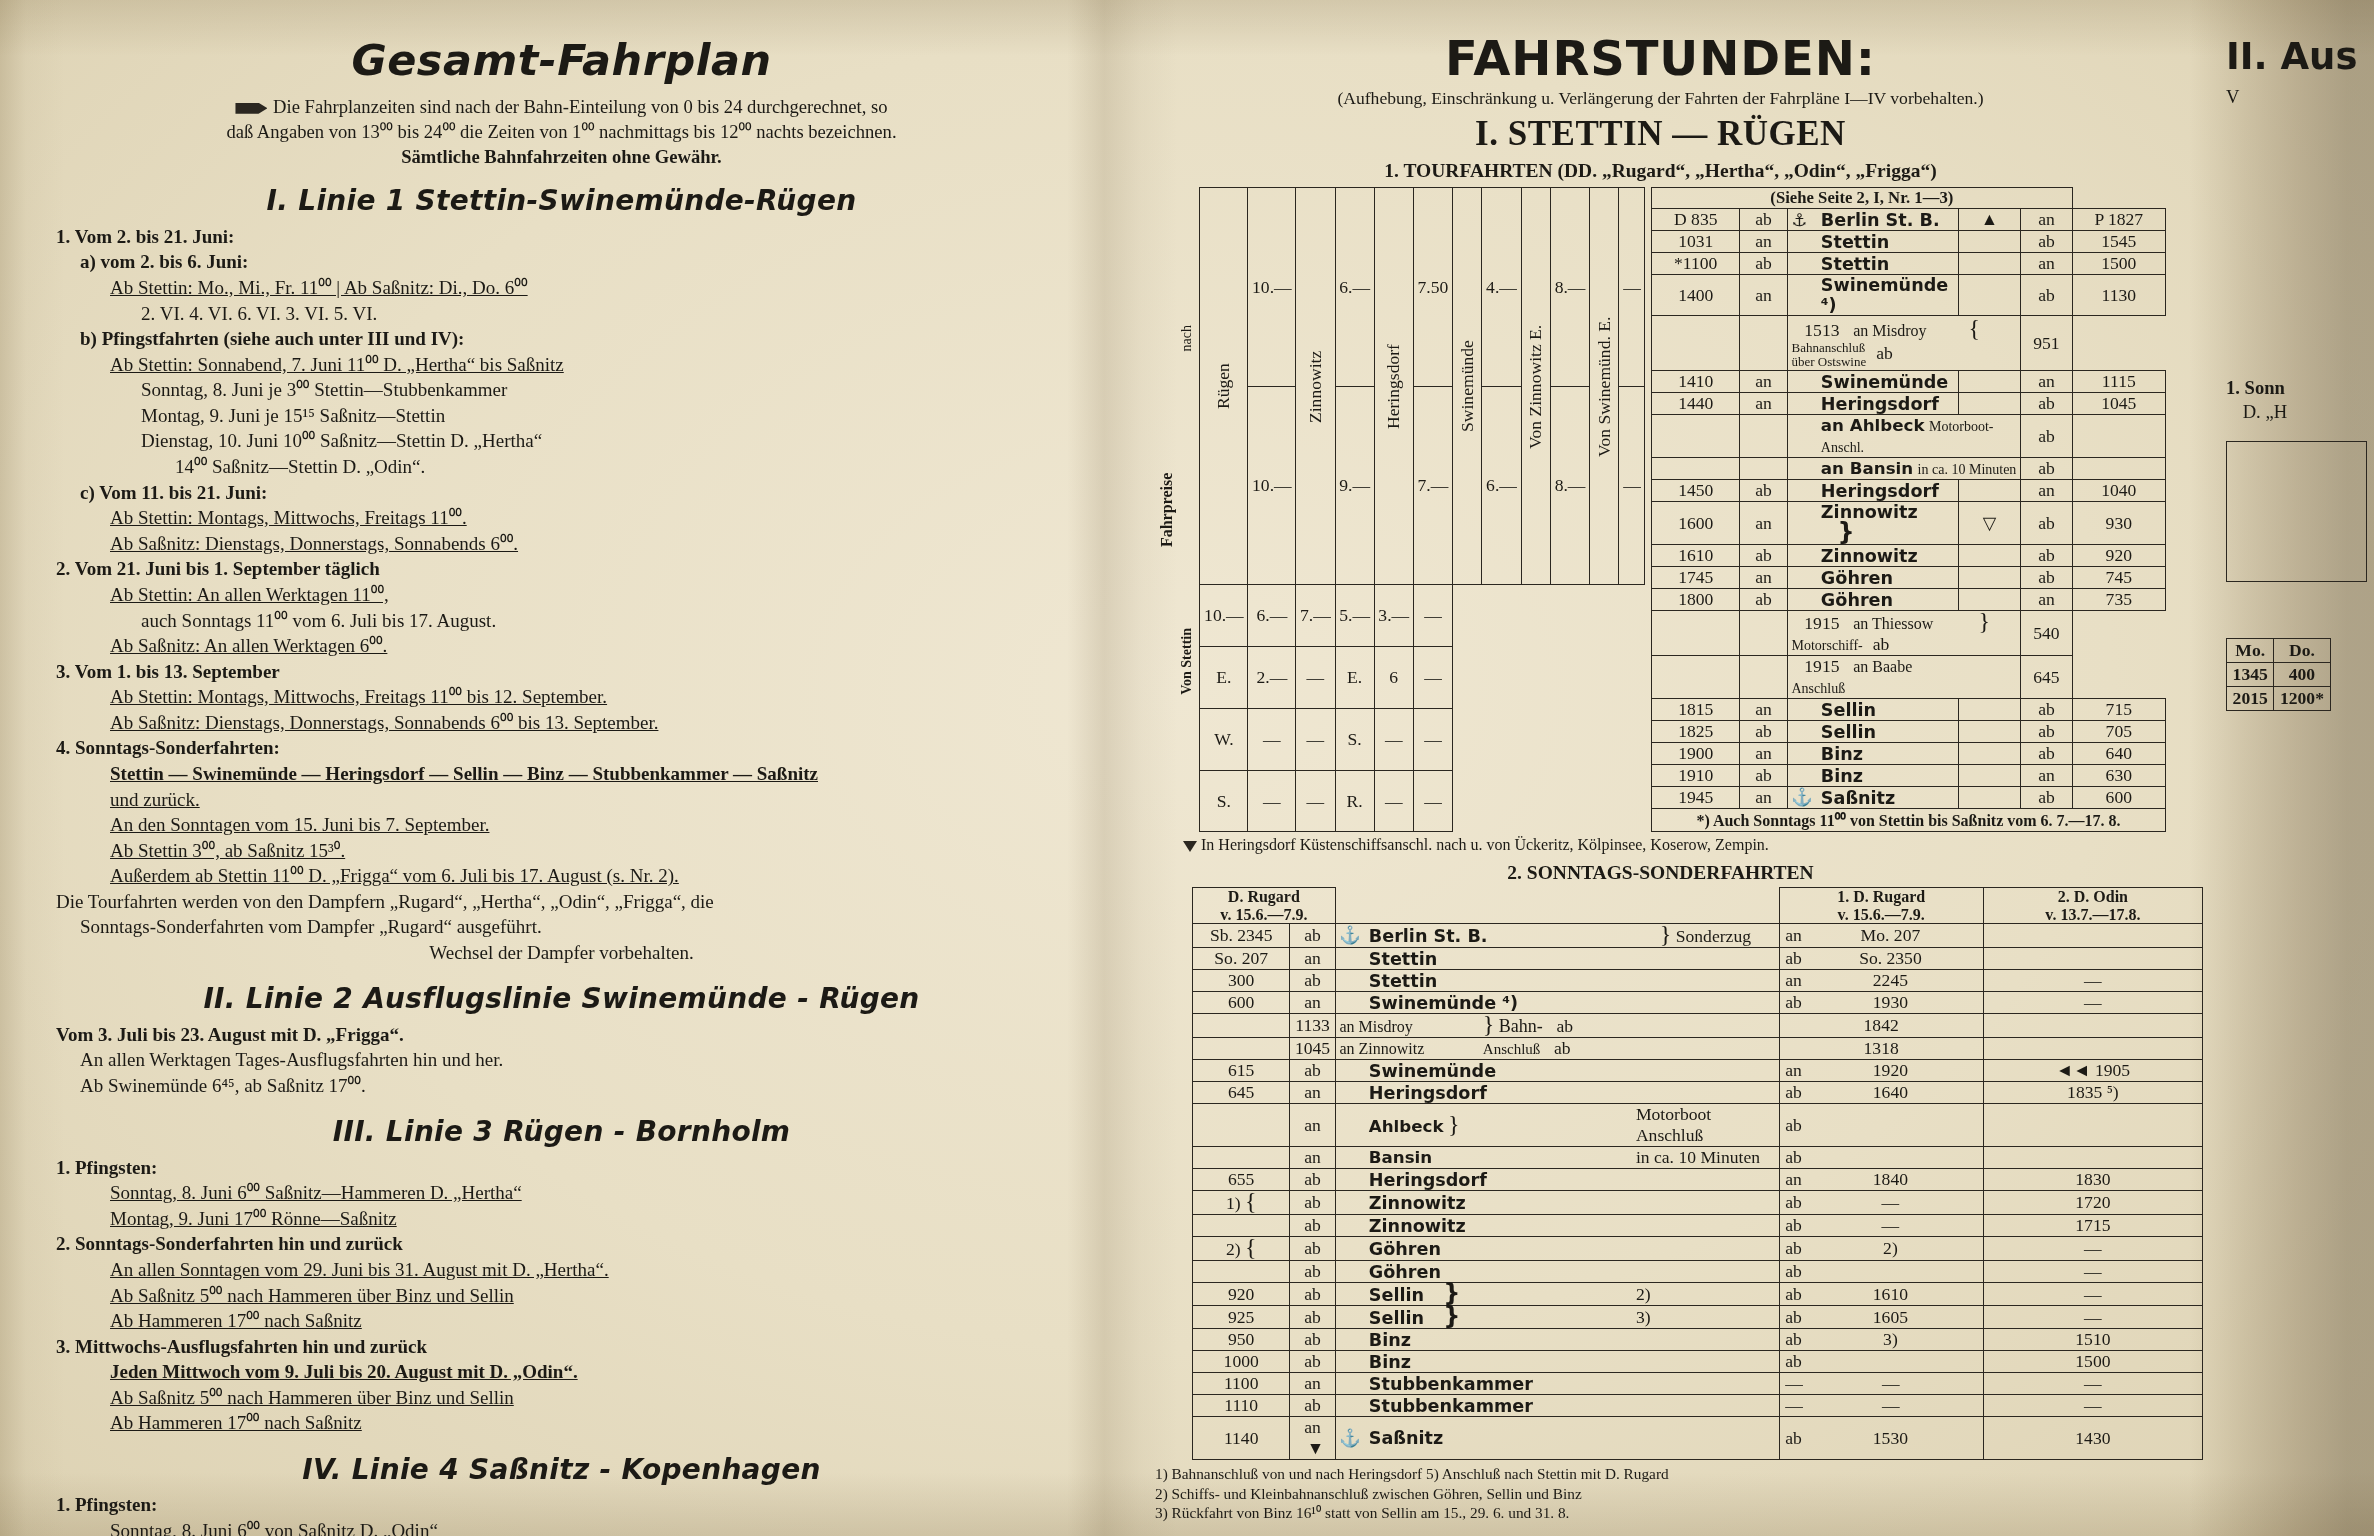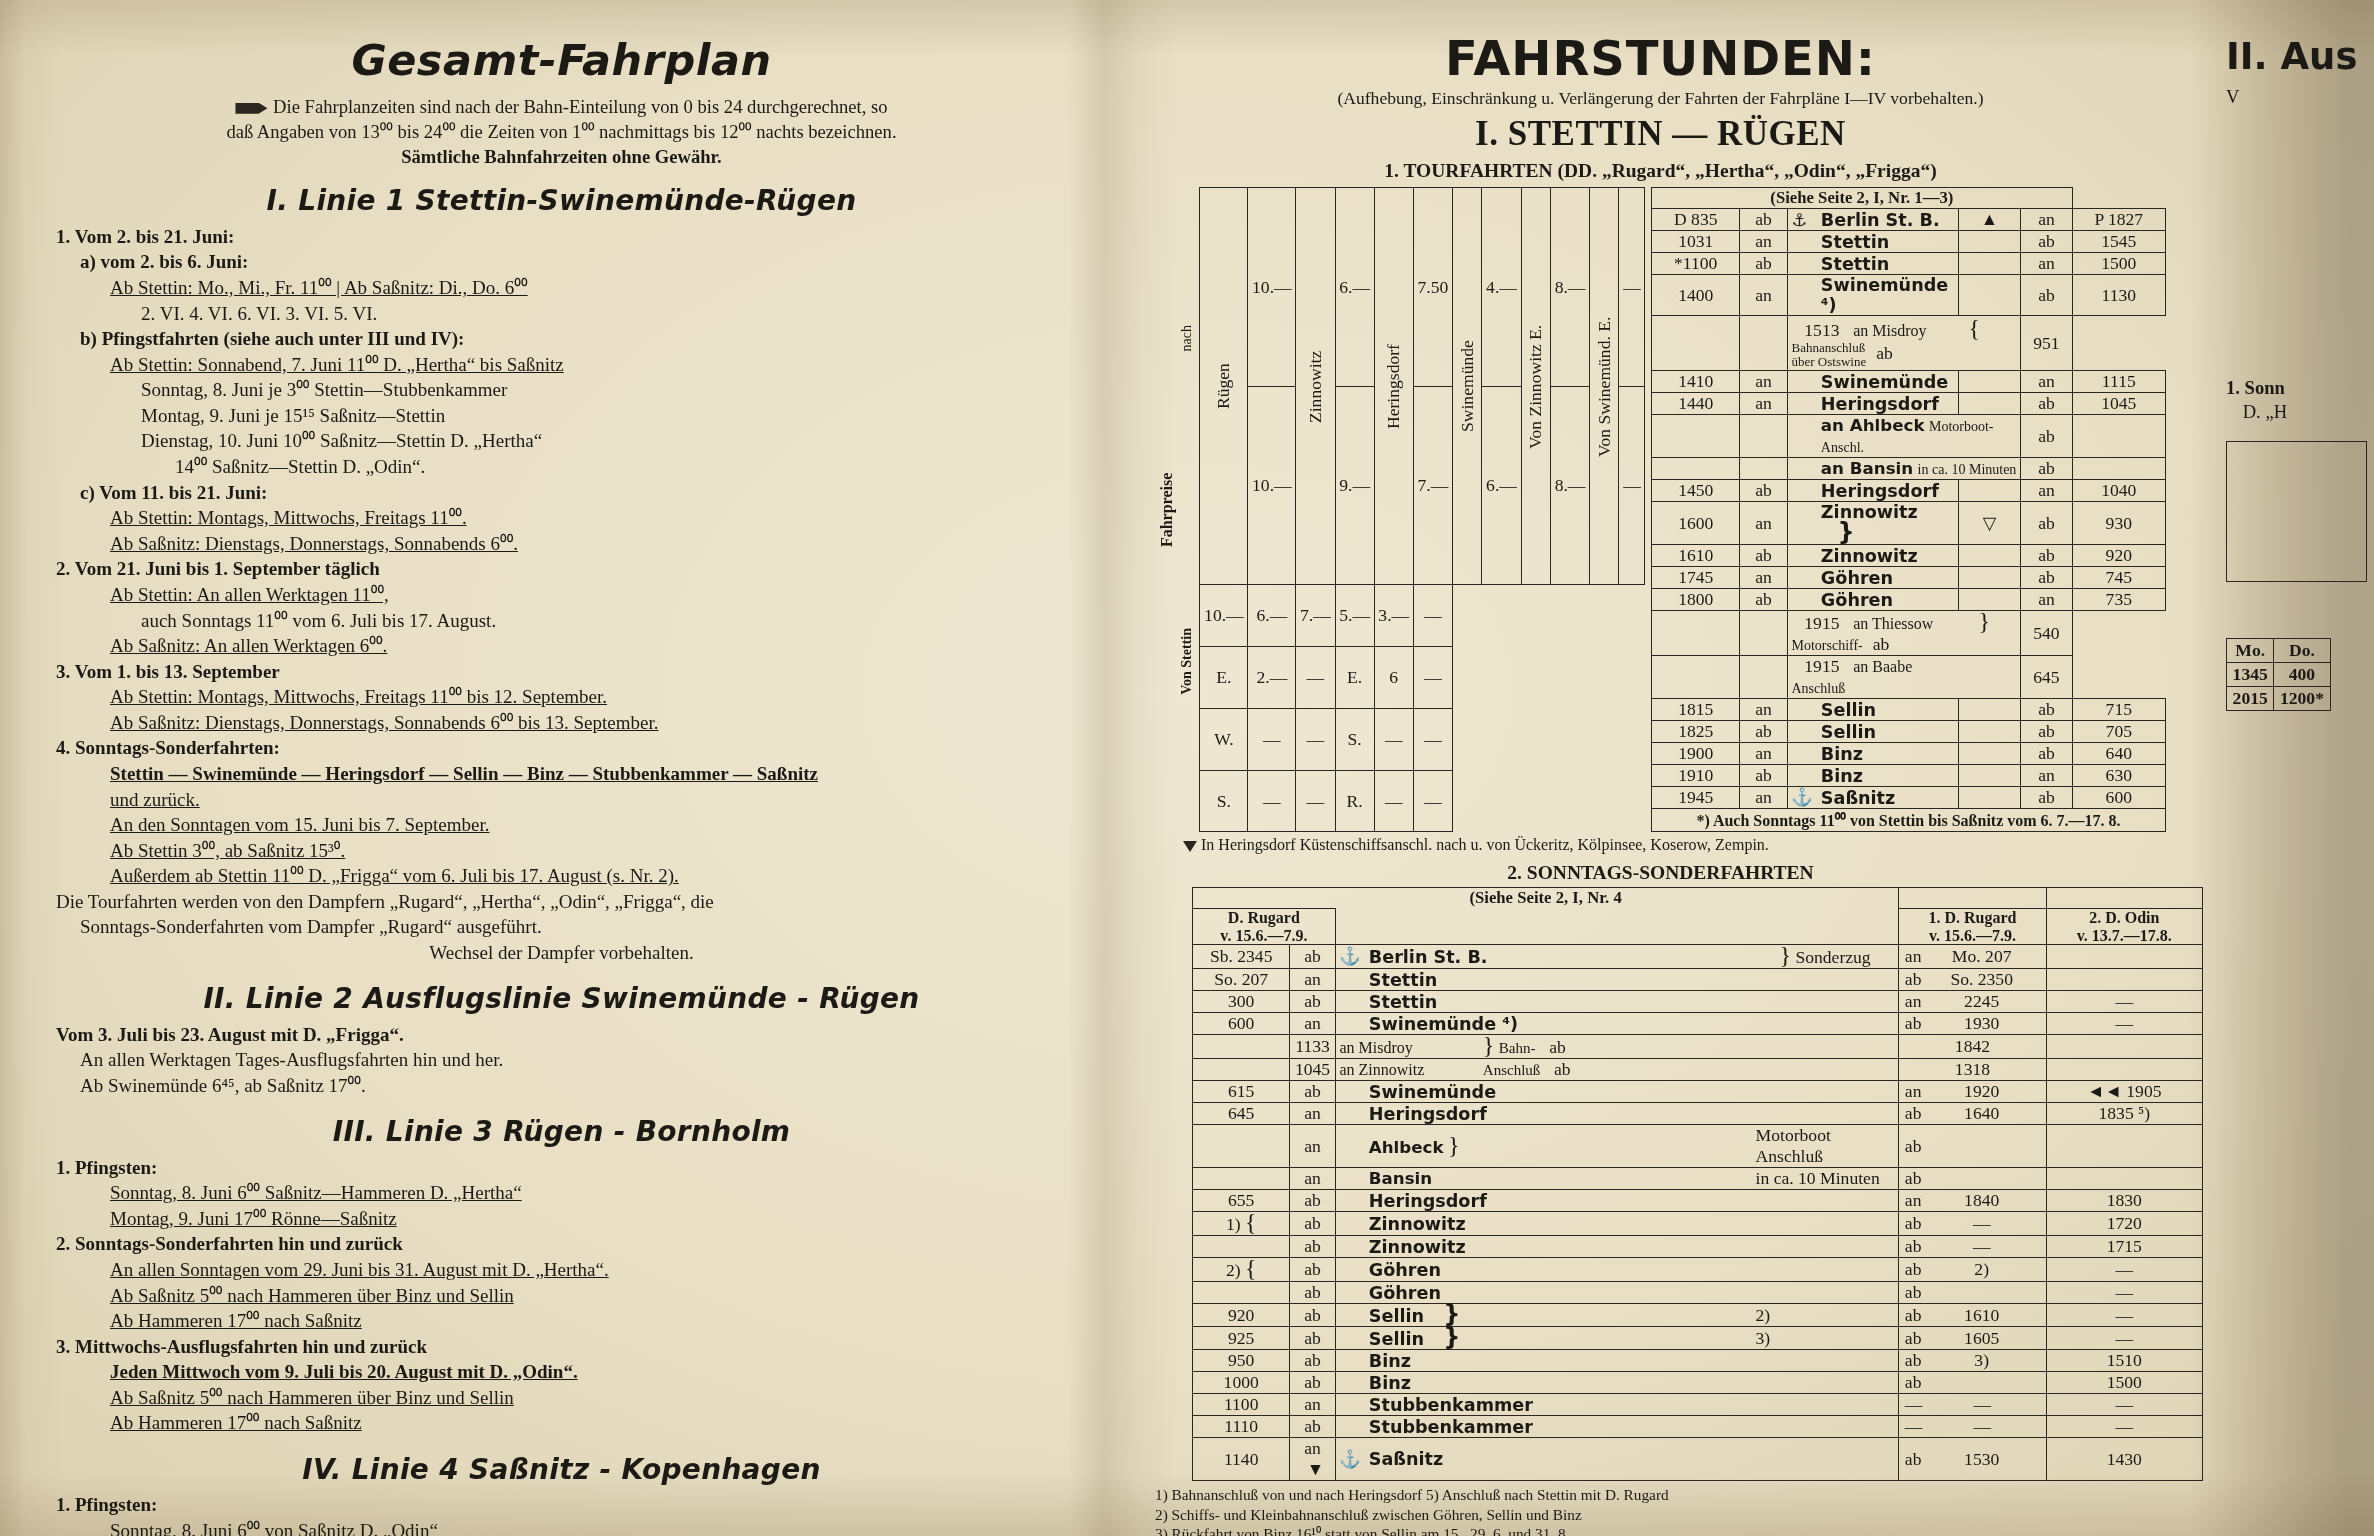--- a/index.html
+++ b/index.html
@@ -475,25 +475,20 @@
 
     <div style="font-size:16px;margin:3.7px 0 1.9px 28px;">
       <span class="tri"></span>
       <span>In Heringsdorf Küstenschiffsanschl. nach u. von Ückeritz, Kölpinsee, Koserow, Zempin.</span>
     </div>
 
     <div class="h-sonder">2. SONNTAGS-SONDERFAHRTEN</div>
 
     <table class="tt" style="width:100%;margin-left:37px;">
       <tbody>
-          <tr>
-        <td colspan="5" class="ctr" style="font-weight:bold;font-size:16.7px;border-bottom:none;">(Siehe Seite 2, I, Nr. 4</td>
-        <td class="ctr tiny" style="width:139px;border-bottom:none;"></td>
-        <td class="ctr tiny" style="width:148px;border-bottom:none;"></td>
-      </tr>
       <tr>
         <td colspan="2" class="ctr" style="font-size:16px;font-weight:bold;line-height:1.1;">D. Rugard<br>v. 15.6.—7.9.</td>
         <td colspan="3" style="border:none;"></td>
         <td class="ctr" style="font-size:16px;font-weight:bold;line-height:1.1;">1. D. Rugard<br>v. 15.6.—7.9.</td>
         <td class="ctr" style="font-size:16px;font-weight:bold;line-height:1.1;">2. D. Odin<br>v. 13.7.—17.8.</td>
       </tr>
 
       <tr>
         <td class="ctr" style="width:89px">Sb. 2345</td>
         <td class="ctr" style="width:37px">ab</td>
@@ -543,21 +538,21 @@
         </td>
         <td class="ctr">—</td>
       </tr>
 
       <tr>
         <td></td>
         <td class="ctr">1133</td>
         <td colspan="3" class="tiny">
           <span style="display:inline-block;width:139px;font-size:16px;">an Misdroy</span>
           <span class="brace">}</span>
-          <span style="font-size:15px;margin-top:8px;">Bahn-</span>
+          <span style="font-size:18px;margin-top:8px;">Bahn-</span>
           <span style="padding-left:9.3px;">ab</span>
         </td>
         <td class="ctr">1842</td>
         <td class="ctr"></td>
       </tr>
       <tr>
         <td></td>
         <td class="ctr">1045</td>
         <td colspan="3" class="tiny">
           <span style="display:inline-block;width:139px;font-size:16px;">an Zinnowitz</span>

